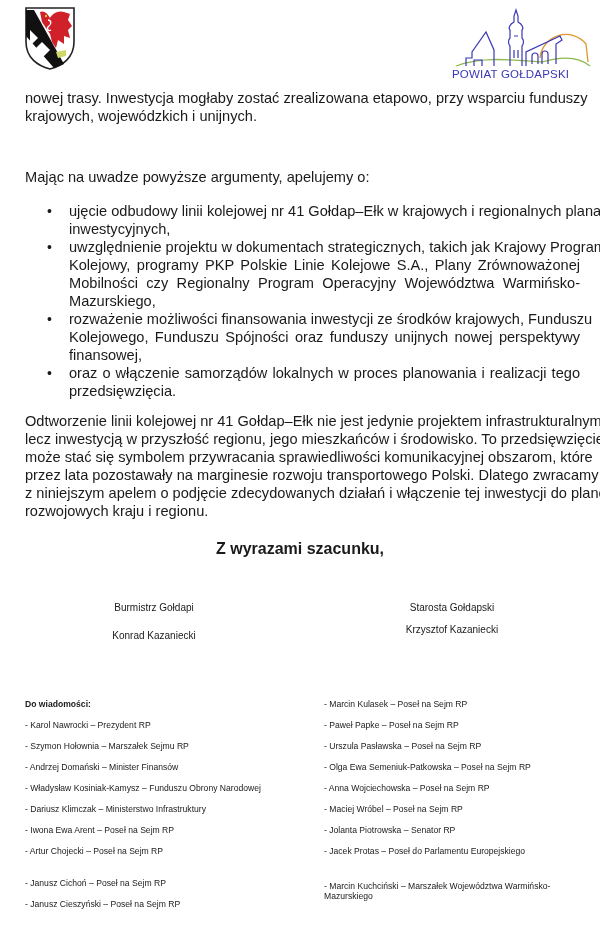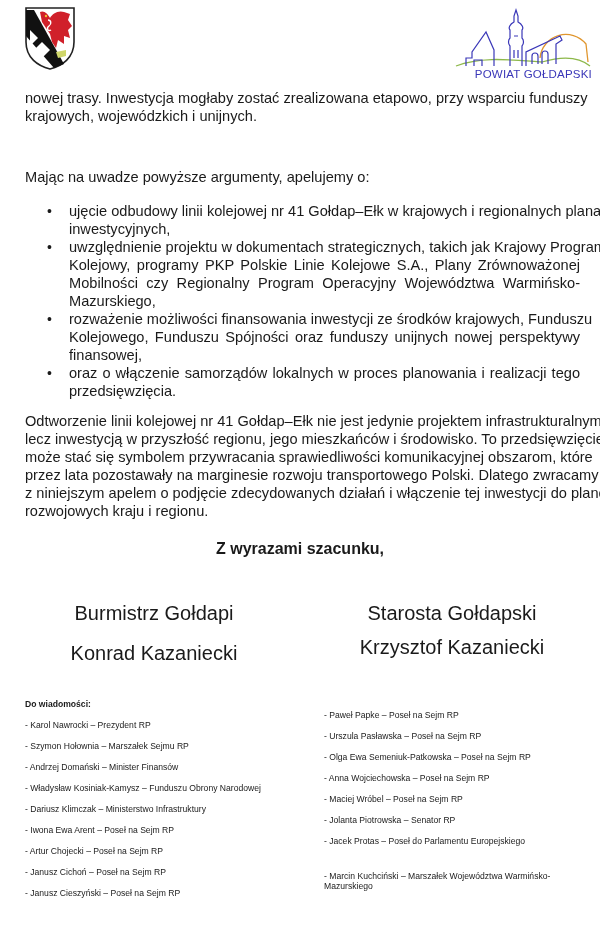--- a/index.html
+++ b/index.html
@@ -1,30 +1,30 @@
 <!DOCTYPE html>
 <html><head>
 <meta charset="utf-8">
 <style>
   html, body { margin: 0; padding: 0; background: #ffffff; }
   body { width: 600px; height: 939px; position: relative; overflow: hidden;
          font-family: "Liberation Sans", sans-serif; color: #1a1a1a; }
   .abs { position: absolute; }
   .crest { left: 24px; top: 6px; width: 52px; height: 64px; }
   .powiat { left: 452px; top: 6px; width: 140px; height: 78px; }
-  .powiat-text { position: absolute; left: 0; top: 62px; width: 140px; text-align: right;
+  .powiat-text { position: absolute; left: 0; top: 62px; width: 140px; text-align: left;
                  font-size: 11.5px; color: #3a37b8; letter-spacing: 0.2px; }
   .para { left: 25px; width: 555px; font-size: 14.6px; line-height: 18px; text-align: justify; }
   .line { display: block; text-align: justify; text-align-last: justify; white-space: nowrap; }
   .line.last { text-align-last: left; }
   .bullets { left: 45px; width: 535px; font-size: 14.6px; line-height: 18px; margin: 0; padding: 0; list-style: none; }
   .bullets li { position: relative; padding-left: 24px; }
   .bullets li .dot { position: absolute; left: 2px; top: 0; font-size: 14px; }
   .closing { left: 0; width: 600px; top: 540px; text-align: center; font-weight: bold; font-size: 16px; }
-  .sig { font-size: 20px; text-align: center; width: 220px; }
+  .sig { font-size: 10px; text-align: center; width: 220px; }
   .cc { font-size: 8.6px; line-height: 10px; color: #1a1a1a; }
   .cc-title { font-weight: bold; }
 </style>
 </head>
 <body>
 
 <div class="abs crest">
   <svg width="52" height="64" viewBox="0 0 52 64">
     <path d="M2 2 H50 V36 C50 52 38 60 26 63 C14 60 2 52 2 36 Z" fill="#fff" stroke="#222" stroke-width="1.6"></path>
     <path d="M2 4 L2 30 L30 62 L40 58 L10 4 Z" fill="#111"></path>
@@ -107,25 +107,26 @@
 
 <div class="abs cc" style="left:25px; top:699px; width:270px;">
   <div class="cc-title">Do wiadomości:</div>
   <div style="margin-top:11px">- Karol Nawrocki – Prezydent RP</div>
   <div style="margin-top:11px">- Szymon Hołownia – Marszałek Sejmu RP</div>
   <div style="margin-top:11px">- Andrzej Domański – Minister Finansów</div>
   <div style="margin-top:11px">- Władysław Kosiniak-Kamysz – Funduszu Obrony Narodowej</div>
   <div style="margin-top:11px">- Dariusz Klimczak – Ministerstwo Infrastruktury</div>
   <div style="margin-top:11px">- Iwona Ewa Arent – Poseł na Sejm RP</div>
   <div style="margin-top:11px">- Artur Chojecki – Poseł na Sejm RP</div>
-  <div style="margin-top:11px">- Janusz Cichoń – Poseł na Sejm RP</div>
+  <div style="margin-top:22px">- Janusz Cichoń – Poseł na Sejm RP</div>
   <div style="margin-top:11px">- Janusz Cieszyński – Poseł na Sejm RP</div>
 </div>
 
 <div class="abs cc" style="left:324px; top:699px; width:270px;">
+  <div>- Marcin Kulasek – Poseł na Sejm RP</div>
   <div style="margin-top:11px">- Paweł Papke – Poseł na Sejm RP</div>
   <div style="margin-top:11px">- Urszula Pasławska – Poseł na Sejm RP</div>
   <div style="margin-top:11px">- Olga Ewa Semeniuk-Patkowska – Poseł na Sejm RP</div>
   <div style="margin-top:11px">- Anna Wojciechowska – Poseł na Sejm RP</div>
   <div style="margin-top:11px">- Maciej Wróbel – Poseł na Sejm RP</div>
   <div style="margin-top:11px">- Jolanta Piotrowska – Senator RP</div>
   <div style="margin-top:11px">- Jacek Protas – Poseł do Parlamentu Europejskiego</div>
   <div style="margin-top:25px">- Marcin Kuchciński – Marszałek Województwa Warmińsko-</div>
   <div>Mazurskiego</div>
 </div>

